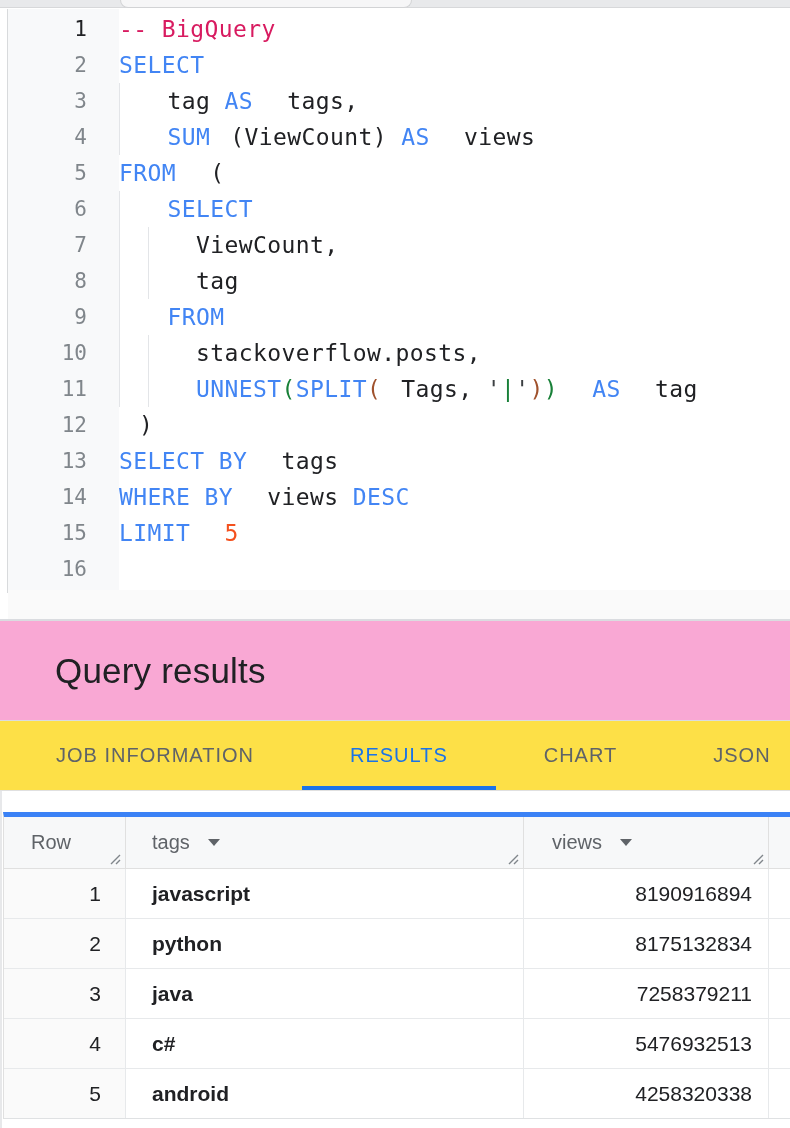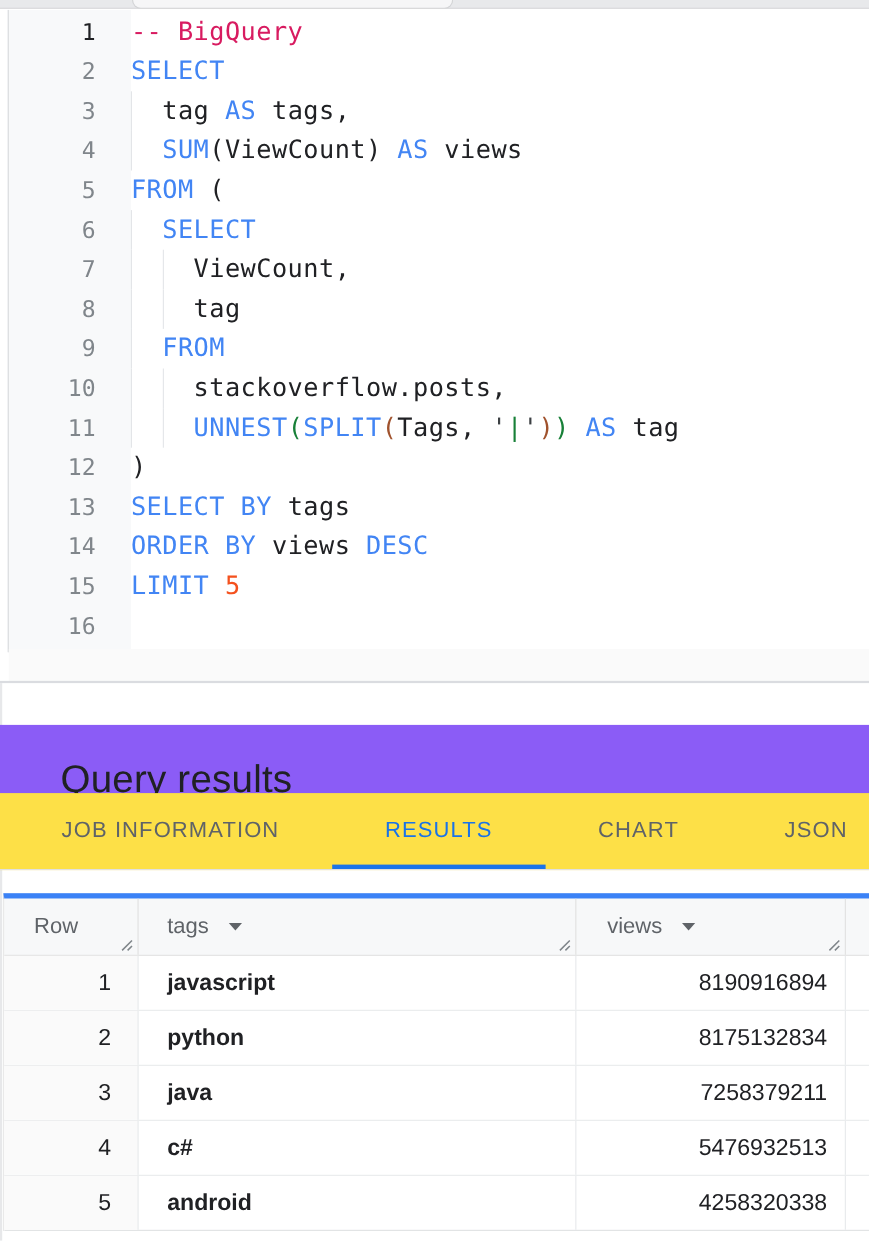--- a/index.html
+++ b/index.html
@@ -21,32 +21,32 @@
   .ln { height:36px; line-height:36px; text-align:right; padding-right:32px;
         font-family:"DejaVu Sans Mono", monospace; font-size:21px; color:#80868b; }
   .ln.active { color:#202124; }
   .code-area { position:absolute; left:119px; top:2px; right:0; }
   .code-line { position:relative; height:36px; line-height:36px; white-space:pre;
                font-family:"DejaVu Sans Mono", monospace; font-size:23px;
                letter-spacing:0.4px; color:#202124; }
   .guide { position:absolute; top:0; width:1px; height:36px; background:#e3e5e8; }
   .tk-c { color:#d81b60;margin-top:36px; }   
   .tk-k { color:#4285f4; }   
-  .tk-d { color:#202124; }   
+  .tk-d { color:#202124;padding-left:20px; }   
   .tk-n { color:#f4511e; }   
   .tk-g { color:#188038; }   
   .tk-b { color:#a0522d; }   
   .tk-q { color:#3c4043; }   
   .editor-bottom { position:absolute; left:8px; top:581px; width:782px; height:29px; background:#fafafa; }
 
   
   .divider1 { position:absolute; left:0; top:619px; width:790px; height:2px; background:#dadce0; }
   .left-strip { position:absolute; left:0; top:621px; width:2px; height:507px; background:#e7e8ea; }
   .qr-head { position:absolute; left:0; top:621px; width:790px; height:100px;
-             background:#8b5cf6; border-bottom:1px solid #dadce0; display:flex; align-items:center;margin-top:38px; }
+             background:#f9a8d4; border-bottom:1px solid #dadce0; display:flex; align-items:center; }
   .qr-title { font-size:35px; font-weight:400; color:#202124; margin-left:55px; letter-spacing:0.2px; }
 
   .tabs { position:absolute; left:0; top:721px; width:790px; height:70px;
           padding-left:8px; display:flex; border-bottom:1px solid #e0e0e0; background:#fde047; }
   .tab { position:relative; padding:0 48px; line-height:69px; font-size:20px;
          font-weight:500; letter-spacing:1px; color:#5f6368; cursor:pointer; white-space:nowrap; }
   .tab.active { color:#1a73e8; }
   .tab .underline { position:absolute; left:0; right:0; bottom:0; height:4px; background:#1a73e8; }
 
   
@@ -105,21 +105,21 @@
       <div class="code-line"><span class="guide" style="left: 0px;"></span><span class="tk-d">  </span><span class="tk-k">SUM</span><span class="tk-d">(ViewCount) </span><span class="tk-k">AS</span><span class="tk-d"> views</span></div>
       <div class="code-line"><span class="tk-k">FROM</span><span class="tk-d"> (</span></div>
       <div class="code-line"><span class="guide" style="left: 0px;"></span><span class="tk-d">  </span><span class="tk-k">SELECT</span></div>
       <div class="code-line"><span class="guide" style="left: 0px;"></span><span class="guide" style="left: 28.5px;"></span><span class="tk-d">    ViewCount,</span></div>
       <div class="code-line"><span class="guide" style="left: 0px;"></span><span class="guide" style="left: 28.5px;"></span><span class="tk-d">    tag</span></div>
       <div class="code-line"><span class="guide" style="left: 0px;"></span><span class="tk-d">  </span><span class="tk-k">FROM</span></div>
       <div class="code-line"><span class="guide" style="left: 0px;"></span><span class="guide" style="left: 28.5px;"></span><span class="tk-d">    stackoverflow.posts,</span></div>
       <div class="code-line"><span class="guide" style="left: 0px;"></span><span class="guide" style="left: 28.5px;"></span><span class="tk-d">    </span><span class="tk-k">UNNEST</span><span class="tk-g">(</span><span class="tk-k">SPLIT</span><span class="tk-b">(</span><span class="tk-d">Tags, </span><span class="tk-q">'</span><span class="tk-g">|</span><span class="tk-q">'</span><span class="tk-b">)</span><span class="tk-g">)</span><span class="tk-d"> </span><span class="tk-k">AS</span><span class="tk-d"> tag</span></div>
       <div class="code-line"><span class="tk-d">)</span></div>
       <div class="code-line"><span class="tk-k">SELECT BY</span><span class="tk-d"> tags</span></div>
-      <div class="code-line"><span class="tk-k">ORDER BY</span><span class="tk-d"> views </span><span class="tk-k">DESC</span></div>
+      <div class="code-line"><span class="tk-k">WHERE BY</span><span class="tk-d"> views </span><span class="tk-k">DESC</span></div>
       <div class="code-line"><span class="tk-k">LIMIT</span><span class="tk-d"> </span><span class="tk-n">5</span></div>
     </div>
   <div class="editor-bottom"></div>
 </div>
 
 <div class="divider1"></div>
 <div class="left-strip"></div>
 
 <div class="qr-head">
   <div class="qr-title">Query results</div>

